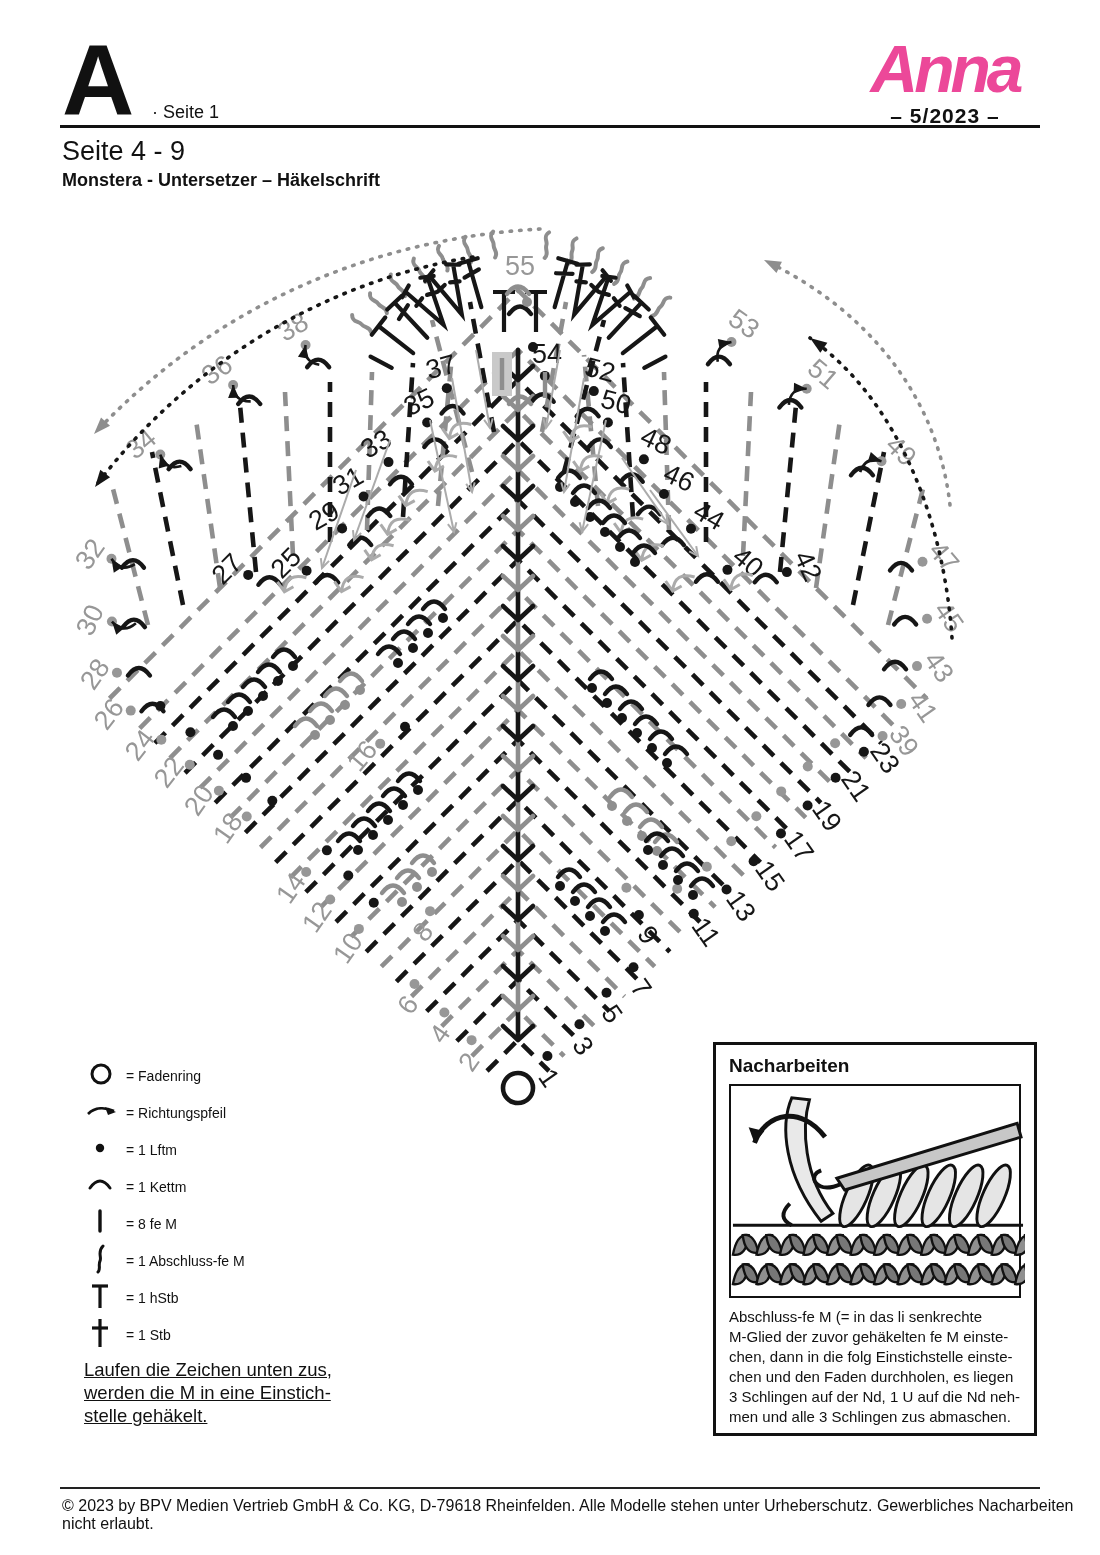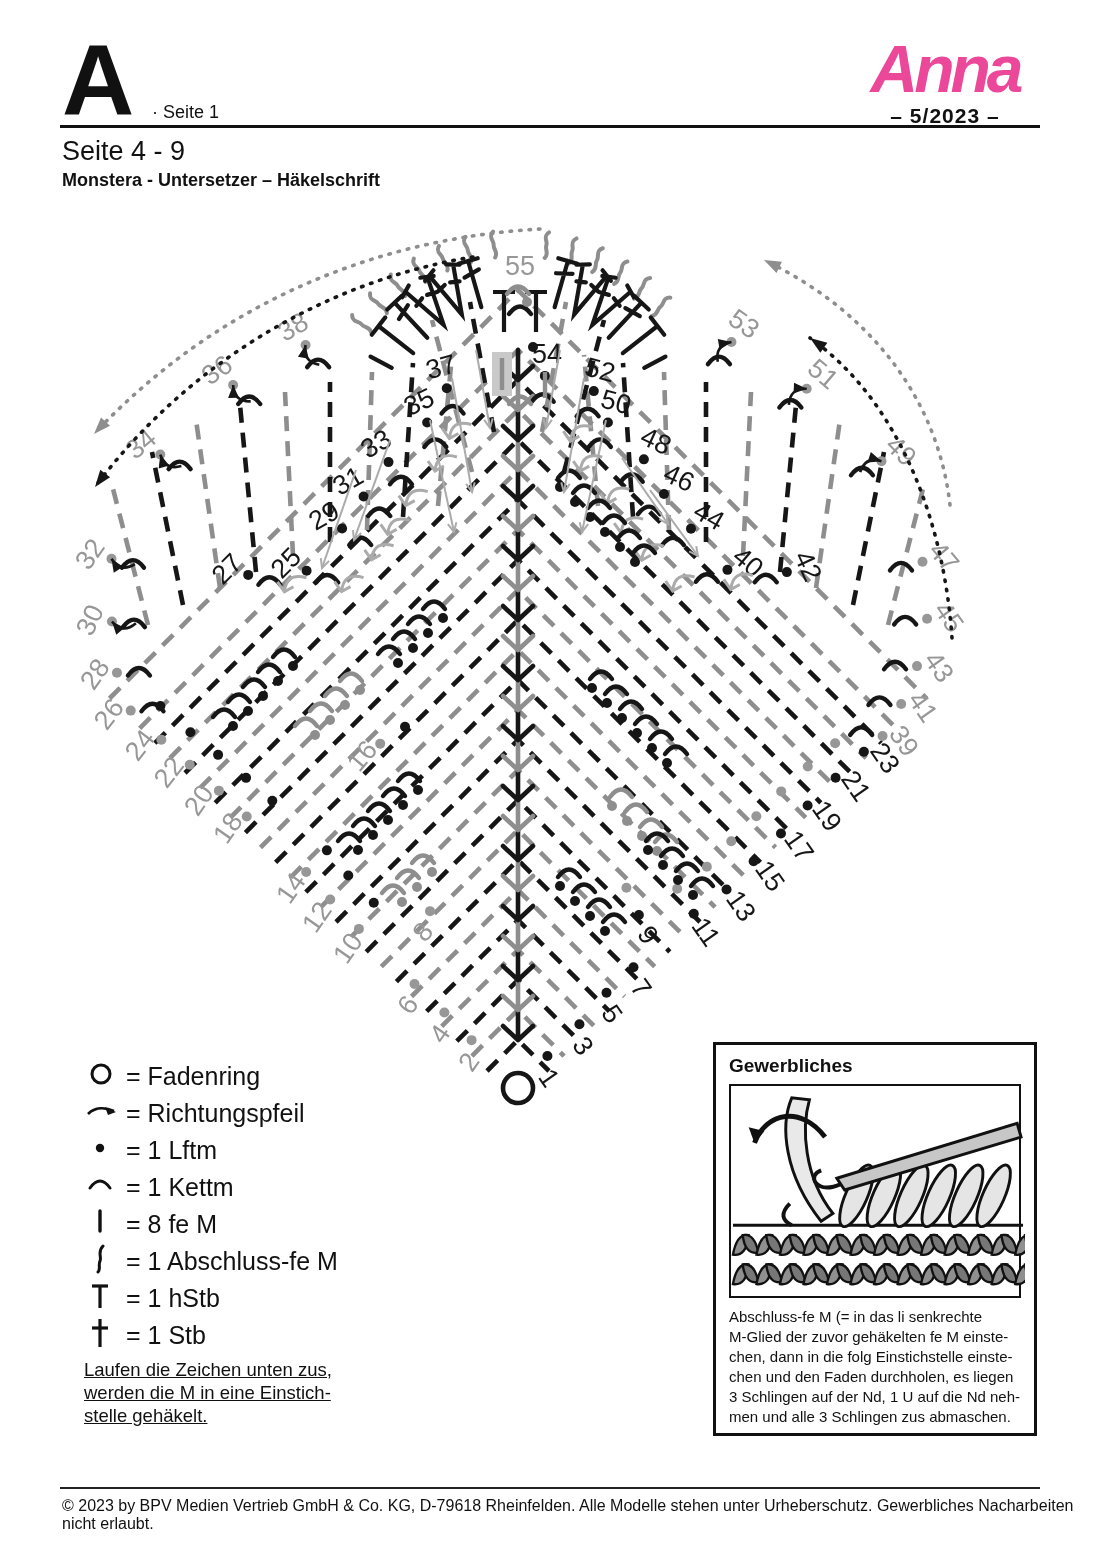--- a/index.html
+++ b/index.html
@@ -14,21 +14,21 @@
   #logo .issue{font-size:21px;font-weight:bold;letter-spacing:1px;margin-top:2px;}
   #pagetitle{position:absolute;left:62px;top:136px;font-size:27px;font-weight:normal;}
   #subtitle{position:absolute;left:62px;top:170px;font-size:18px;font-weight:bold;}
   
   #chart{position:absolute;left:50px;top:205px;}
   
   #legend{position:absolute;left:84px;top:1056px;width:300px;}
   #legend .ltitle{font-size:19px;font-weight:bold;line-height:1.2;}
   .litem{display:flex;align-items:center;margin-top:3px;}
   .litem .sym{width:42px;flex:0 0 42px;}
-  .litem .lab{font-size:25px;}
+  .litem .lab{font-size:14px;}
   #legend .lnote{font-size:18.5px;line-height:1.25;margin-top:6px;text-decoration:underline;}
   
   #werkbox{position:absolute;left:713px;top:1042px;width:324px;height:394px;border:3px solid #111;box-sizing:border-box;padding:10px 13px;}
   #werkbox .wtitle{font-size:19px;font-weight:bold;}
   #werkbox .wframe{border:2px solid #111;margin:7px 0 9px 0;height:210px;}
   #werkbox .wcap{font-size:15px;line-height:1.34;text-align:justify;}
   
   #footrule{position:absolute;left:60px;top:1487px;width:980px;height:2px;background:#222;}
   #footer{position:absolute;left:62px;top:1497px;font-size:16px;}
 </style>
@@ -551,21 +551,21 @@
               <line x1="14" y1="1" x2="14" y2="29" stroke="#111" stroke-width="3.2"></line>
               <line x1="6" y1="10" x2="22" y2="10" stroke="#111" stroke-width="3.2"></line>
             </svg></span>
           <span class="lab">= 1 Stb</span>
         </div>
       </div>
     <div class="lnote">Laufen die Zeichen unten zus,<br>werden die M in eine Einstich-<br>stelle gehäkelt.</div>
   </div>
 
   <div id="werkbox">
-    <div class="wtitle">Gewerbliches</div>
+    <div class="wtitle">Nacharbeiten</div>
     <div class="wframe">
       <svg width="294" height="206" viewBox="0 0 300 210">
 
         <g id="braid">
             <path d="M2,172 Q6,150 18,152 Q16,174 2,172 Z" fill="#8f8f8f" stroke="#111" stroke-width="2.4"></path>
             <path d="M12,152 Q24,150 28,170 Q14,172 12,152 Z" fill="#777" stroke="#111" stroke-width="2.4"></path>
             <path d="M26,172 Q30,150 42,152 Q40,174 26,172 Z" fill="#8f8f8f" stroke="#111" stroke-width="2.4"></path>
             <path d="M36,152 Q48,150 52,170 Q38,172 36,152 Z" fill="#777" stroke="#111" stroke-width="2.4"></path>
             <path d="M50,172 Q54,150 66,152 Q64,174 50,172 Z" fill="#8f8f8f" stroke="#111" stroke-width="2.4"></path>
             <path d="M60,152 Q72,150 76,170 Q62,172 60,152 Z" fill="#777" stroke="#111" stroke-width="2.4"></path>

